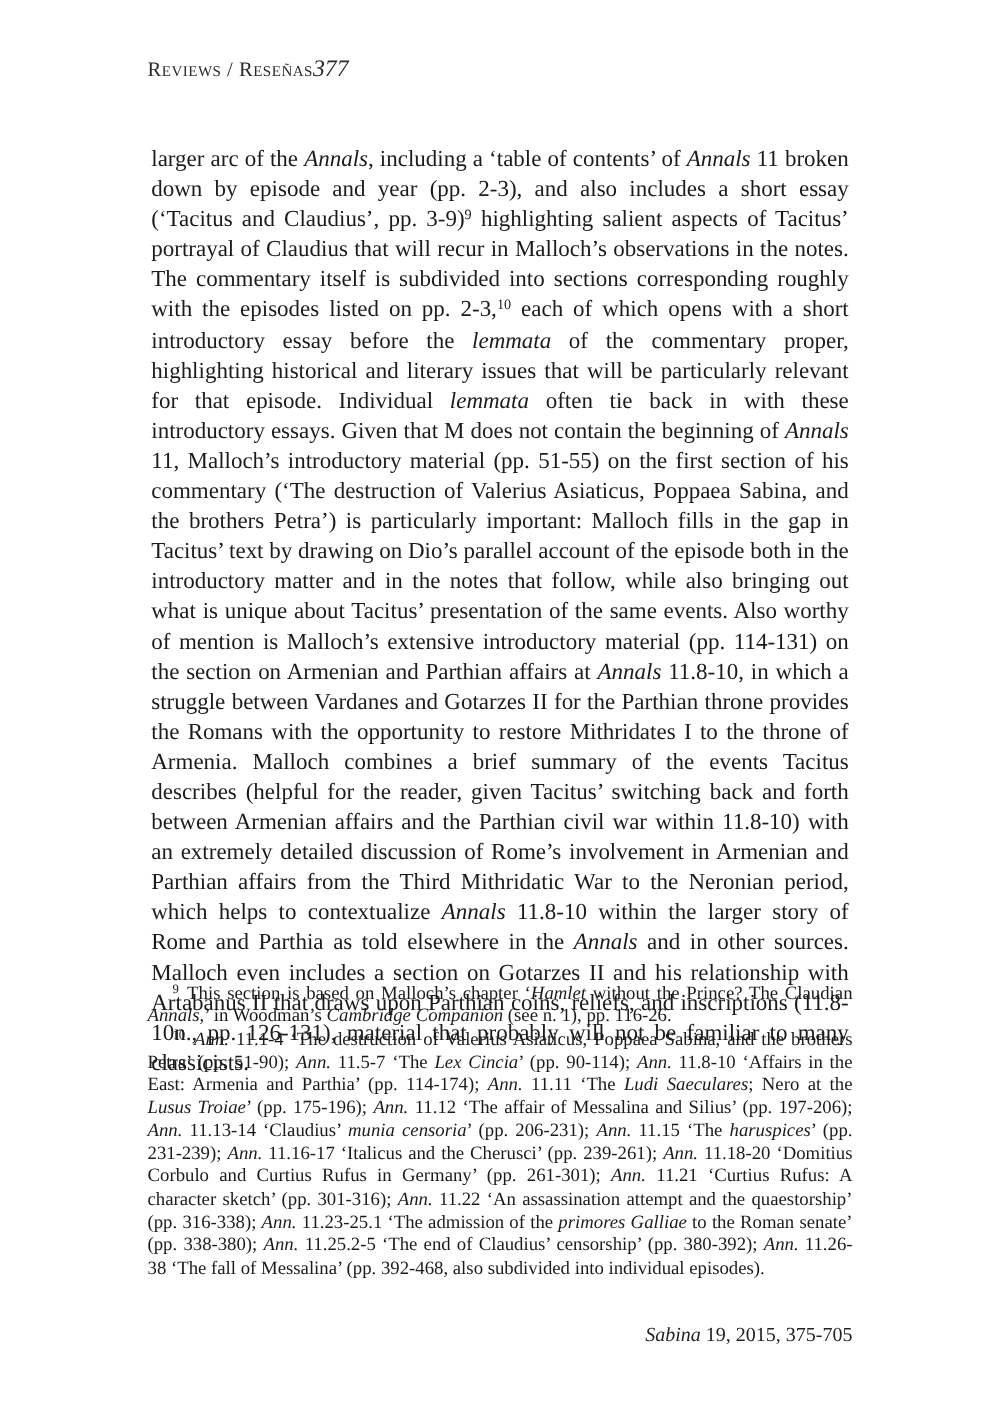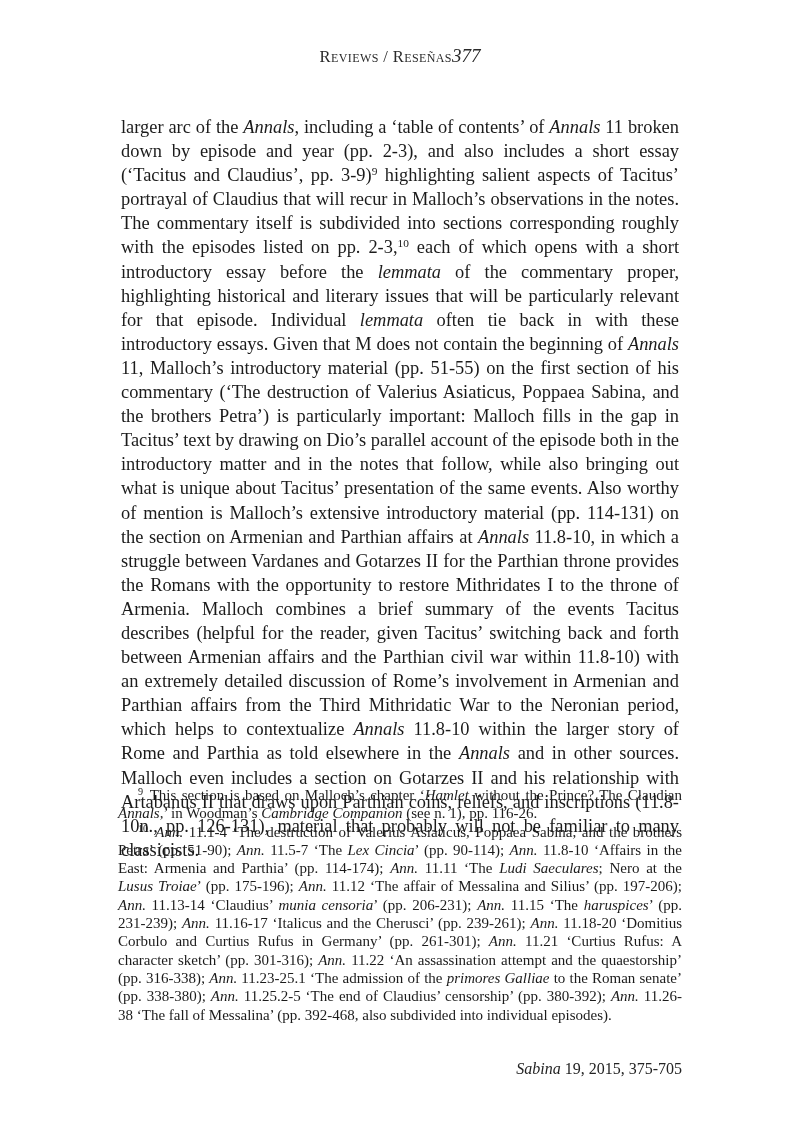--- a/index.html
+++ b/index.html
@@ -25,21 +25,21 @@
   }
 
   
   .running-head {
     position: absolute;
     left: 118px;
     top: 45px;
     width: 564px;
     display: flex;
     align-items: baseline;
-    justify-content: center;
+    justify-content: flex-start;
   }
   .rh-title {
     font-variant: small-caps;
     font-size: 16.5px;
     letter-spacing: 0.4px;
     color: #2a2a2a;
     white-space: nowrap;
   }
   .rh-folio {
     font-size: 19px;

